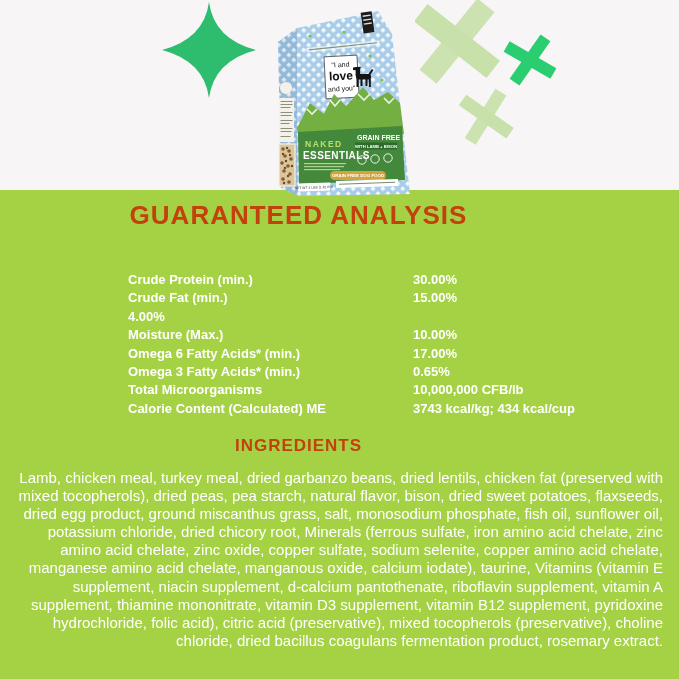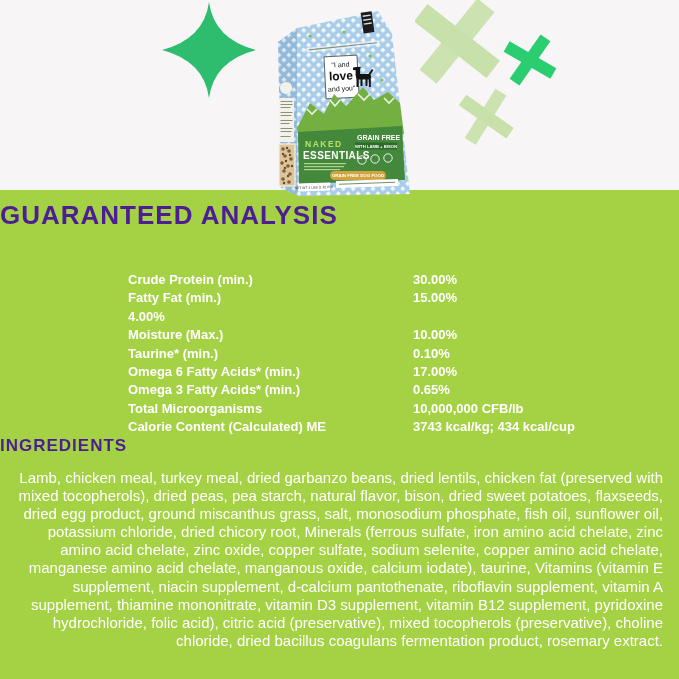--- a/index.html
+++ b/index.html
@@ -6,21 +6,21 @@
   #screen{position:relative;width:679px;height:679px;overflow:hidden;
           font-family:"Liberation Sans",sans-serif;}
   .top-section{position:absolute;left:0;top:0;width:679px;height:190px;background:#f7f5f6;}
   .green-section{position:absolute;left:0;top:190px;width:679px;height:489px;background:#a5d245;}
 
   .deco{position:absolute;}
   #sparkle{left:162px;top:2px;width:94px;height:96px;}
   #x-group{left:415px;top:0px;width:160px;height:150px;}
   #bag{left:274px;top:8px;width:140px;height:192px;}
 
-  .section-title{position:absolute;left:0;width:597px;color:#4c1d95;
+  .section-title{position:absolute;left:0;width:597px;text-align:center;color:#c2410c;
                  font-weight:bold;letter-spacing:1px;}
   #ga-title{top:200px;font-size:26px;}
   #ing-title{top:436px;font-size:17px;}
 
   .ga-table{position:absolute;left:128px;top:239px;width:470px;color:#ffffff;
             font-size:13px;font-weight:bold;margin-top:32px;}
   .ga-row{display:flex;height:18.4px;line-height:18.4px;white-space:nowrap;}
   .ga-label{width:285px;}
   .ga-value{flex:1;}
 
@@ -192,35 +192,31 @@
   </svg>
 
   <div class="section-title" id="ga-title">GUARANTEED ANALYSIS</div>
 
   <div class="ga-table">
     <div class="ga-row">
       <span class="ga-label">Crude Protein (min.)</span>
       <span class="ga-value">30.00%</span>
     </div>
     <div class="ga-row">
-      <span class="ga-label">Fatty Fat (min.)</span>
+      <span class="ga-label">Crude Fat (min.)</span>
       <span class="ga-value">15.00%</span>
     </div>
     <div class="ga-row">
       <span class="ga-value">4.00%</span>
     </div>
     <div class="ga-row">
       <span class="ga-label">Moisture (Max.)</span>
       <span class="ga-value">10.00%</span>
     </div>
     <div class="ga-row">
-      <span class="ga-label">Taurine* (min.)</span>
-      <span class="ga-value">0.10%</span>
-    </div>
-    <div class="ga-row">
       <span class="ga-label">Omega 6 Fatty Acids* (min.)</span>
       <span class="ga-value">17.00%</span>
     </div>
     <div class="ga-row">
       <span class="ga-label">Omega 3 Fatty Acids* (min.)</span>
       <span class="ga-value">0.65%</span>
     </div>
     <div class="ga-row">
       <span class="ga-label">Total Microorganisms</span>
       <span class="ga-value">10,000,000 CFB/lb</span>

